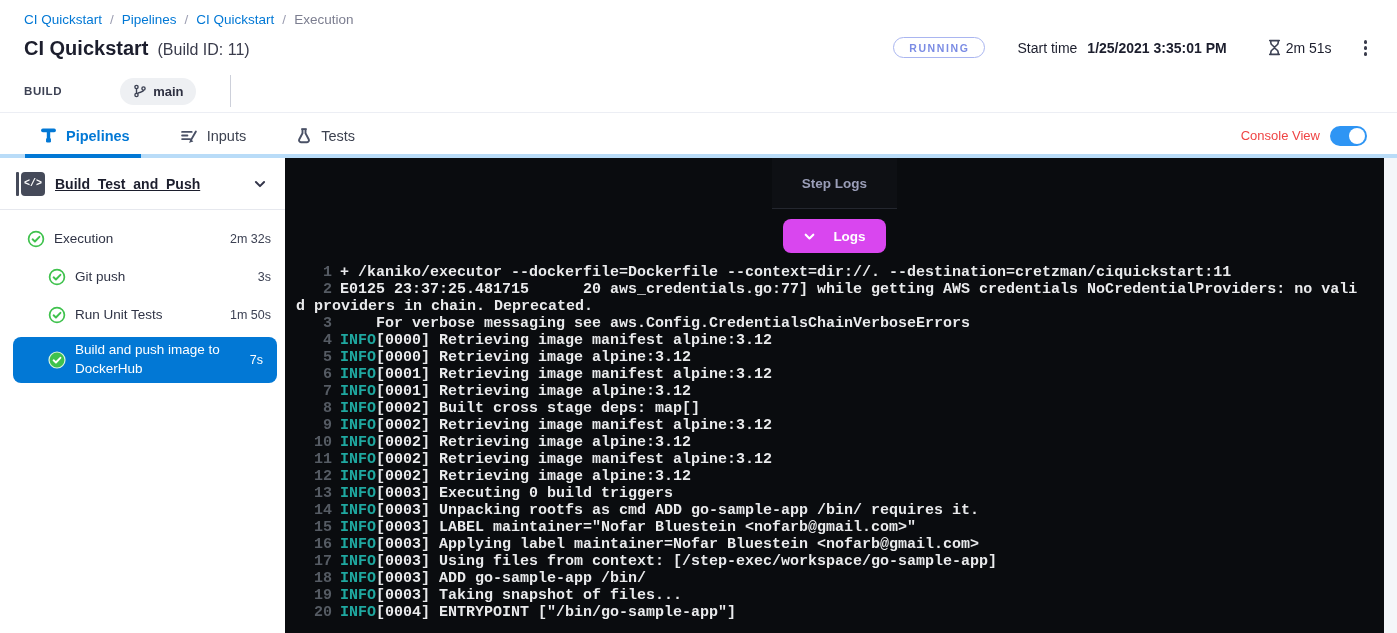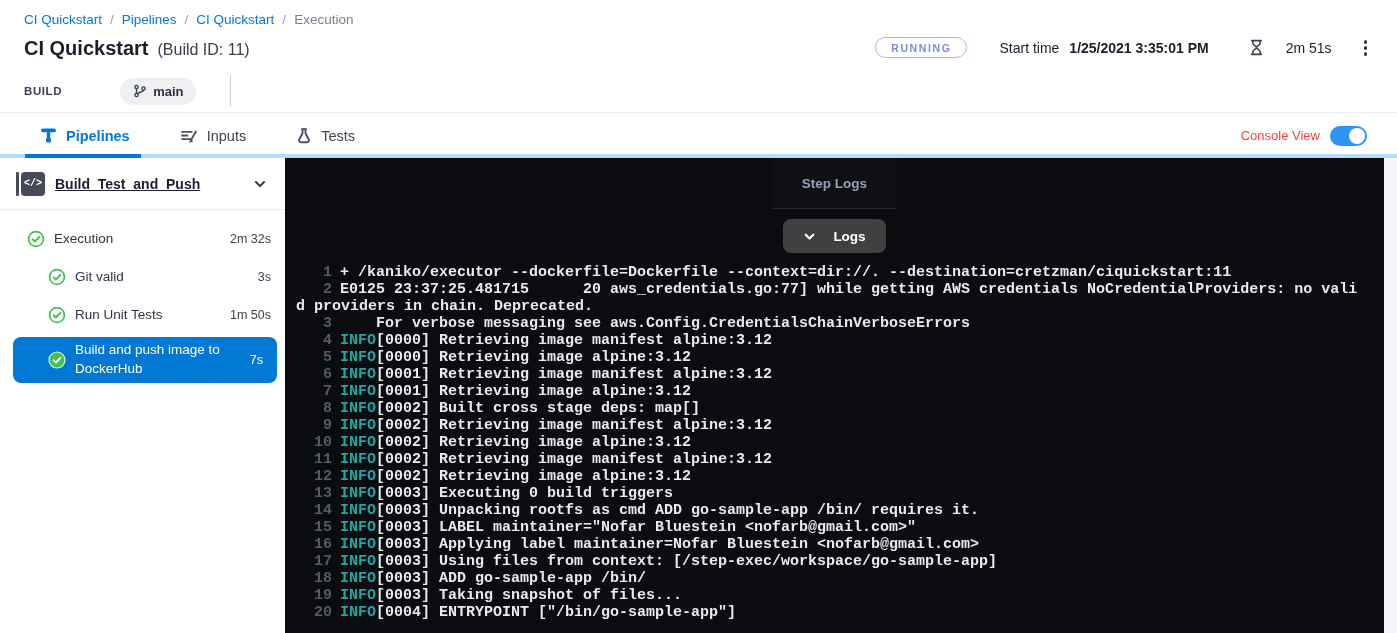--- a/index.html
+++ b/index.html
@@ -14,21 +14,21 @@
   .crumb.current { color:#7c7e90; cursor:default; }
   .crumb-sep { color:#9b9db1; }
   .title-row { display:flex; align-items:center; margin-top:5px; height:30px; }
   .page-title { font-size:20px; font-weight:700; color:#1c1e2d; margin:0; }
   .build-id { font-size:16px; color:#3a3c4c; margin-left:9px; padding-top:3px; }
   .title-right { margin-left:auto; display:flex; align-items:center; }
   .status-pill { border:1.6px solid #a9b5f0; color:#7b8ce4; border-radius:999px; padding:4px 15px 3px;
                  font-size:10.5px; font-weight:700; letter-spacing:1.6px; background:#fff; }
   .start-wrap { display:flex; align-items:center; gap:10px; margin-left:32px; font-size:14px; color:#1c1e2d; }
   .start-time { font-weight:600; }
-  .elapsed { display:flex; align-items:center; gap:22px; margin-left:40px; font-size:14px; color:#1c1e2d; }
+  .elapsed { display:flex; align-items:center; gap:4px; margin-left:40px; font-size:14px; color:#1c1e2d; }
   .kebab { margin-left:26px; display:flex; flex-direction:column; gap:2.6px; padding:4px 6px; cursor:pointer; background:none; border:none; }
   .kebab i { width:3.4px; height:3.4px; border-radius:50%; background:#3a3c4c; }
   .build-row { display:flex; align-items:center; margin-top:11px; height:38px; padding-bottom:4px; }
   .build-label { font-size:11.5px; font-weight:700; letter-spacing:0.6px; color:#3d4254; }
   .branch-badge { display:flex; align-items:center; gap:6px; background:#eef0f3; border-radius:15px;
                   padding:6px 13px; margin-left:58px; font-size:13px; font-weight:700; color:#2f3142; }
   .vdivider { width:1px; height:32px; background:#cdd0da; margin-left:34px; }
 
   
   .tabbar { background:#fff; border-top:1px solid #eceef4; height:46px; position:relative;
@@ -66,21 +66,21 @@
   .step-row.selected { background:#0278d5; color:#fff; border-radius:8px; margin:3px 8px 3px 13px;
                        height:46px; padding-left:35px; }
   .step-row.selected .step-time { color:#fff; }
   .step-row.selected .step-label { width:152px; font-weight:500; }
 
   
   .console { width:1099px; flex-shrink:0; background:#0a0c0f; display:flex; flex-direction:column;align-items:center; }
   .console-header { height:51px; flex-shrink:0; display:flex; align-items:center; padding:0 30px;
                     background:#0e1014; border-bottom:1px solid #24272f; }
   .console-title { font-size:13.5px; font-weight:700; color:#9a9eb8; }
-  .logs-panel { margin:10px 14px 0 14px; height:34px; flex-shrink:0; background:#404040; border-radius:8px;
+  .logs-panel { margin:10px 14px 0 14px; height:34px; flex-shrink:0; background:#d946ef; border-radius:8px;
                 display:flex; align-items:center; gap:17px; padding:0 20px; cursor:pointer; }
   .logs-chevron { color:#fff; display:flex; }
   .logs-title { font-size:13.5px; font-weight:600; color:#fff; }
   .log-body { padding:11px 24px 10px 11px; font-family:"Liberation Mono", monospace; font-weight:700;
               font-size:15px; line-height:17px; color:#e9eaec; white-space:pre-wrap; word-break:break-all; }
   .log-line { min-height:17px; }
   .ln { display:inline-block; width:36px; text-align:right; color:#555b63; margin-right:8px; }
   .info { color:#1fa8a0; }
 
   .gutter { width:13px; background:#f4f6f9; }
@@ -212,21 +212,21 @@
             <span class="step-label">Execution</span>
             <span class="step-time">2m 32s</span>
           </div>
           <div class="step-row child">
             <span class="step-status" style="display: flex;">
               <svg width="18" height="18" viewBox="0 0 18 18">
                 <circle cx="9" cy="9" r="7.4" fill="none" stroke="#3fc24d" stroke-width="1.7"></circle>
                 <path d="M5.6 9.3l2.3 2.2 4.5-4.7" fill="none" stroke="#3fc24d" stroke-width="1.9" stroke-linecap="round" stroke-linejoin="round"></path>
               </svg>
             </span>
-            <span class="step-label">Git valid</span>
+            <span class="step-label">Git push</span>
             <span class="step-time">3s</span>
           </div>
           <div class="step-row child">
             <span class="step-status" style="display: flex;">
               <svg width="18" height="18" viewBox="0 0 18 18">
                 <circle cx="9" cy="9" r="7.4" fill="none" stroke="#3fc24d" stroke-width="1.7"></circle>
                 <path d="M5.6 9.3l2.3 2.2 4.5-4.7" fill="none" stroke="#3fc24d" stroke-width="1.9" stroke-linecap="round" stroke-linejoin="round"></path>
               </svg>
             </span>
             <span class="step-label">Run Unit Tests</span>

